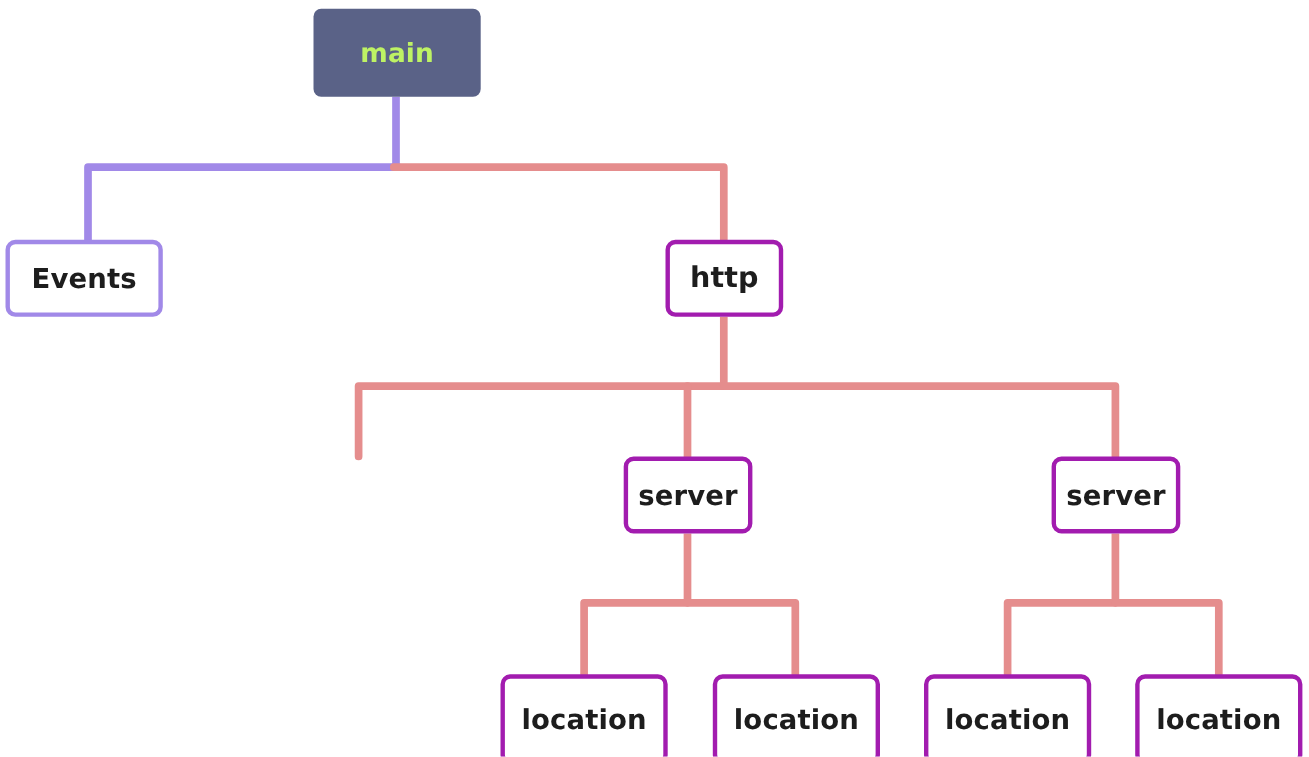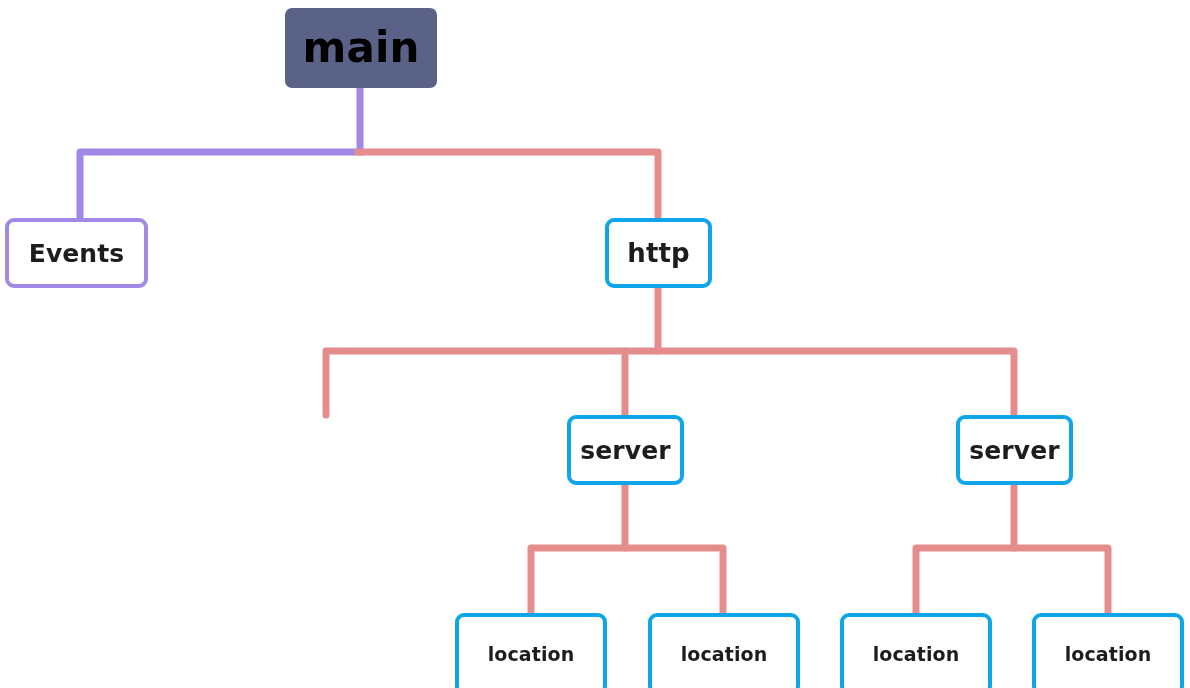--- a/index.html
+++ b/index.html
@@ -40,41 +40,41 @@
     letter-spacing: 0.1px;
     white-space: nowrap;
     line-height: 1;
   }
   .node-root {
     border: none;
     background: #5a6287;
     border-radius: 7px;
   }
   .node-root .node-label {
-    color: #000000;
-    font-size: 42px;
+    color: #bef264;
+    font-size: 24px;
   }
   .node-purple {
     border: 4px solid #a189e8;
   }
   .node-purple .node-label {
     color: #1d1d1d;
     font-size: 25px;
   }
   .node-red {
-    border: 4px solid #0ea5e9;
+    border: 4px solid #a21caf;
     justify-content: center;
   }
   .node-red .node-label {
     color: #1d1d1d;
     font-size: 25px;
   }
   .node-http .node-label { font-size: 26px; }
   .node-mid .node-label { font-size: 25px; }
-  .node-leaf .node-label { font-size: 19px; }
+  .node-leaf .node-label { font-size: 25px; }
 </style>
 </head>
 <body>
 
 <div id="diagram-root">
 
   <svg id="edge-layer" viewBox="0 0 1190 688" width="1190" height="688" xmlns="http://www.w3.org/2000/svg" aria-hidden="true">
 
     <path d="M 360 88 L 360 152" stroke="#a189e8" stroke-width="7" fill="none" stroke-linecap="butt"></path>
 

